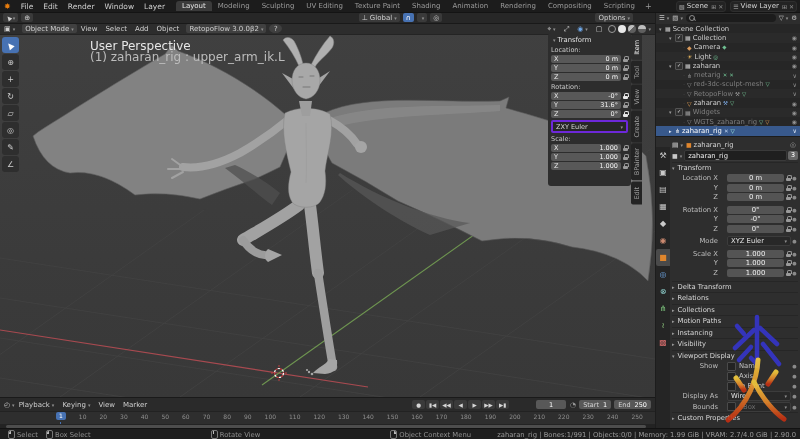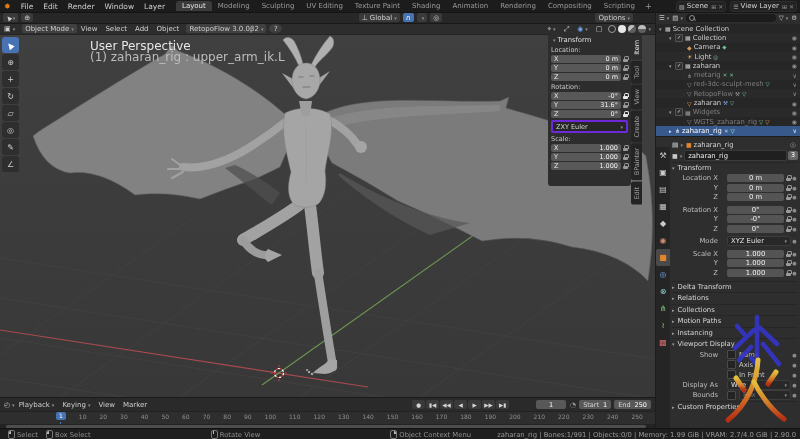--- a/index.html
+++ b/index.html
@@ -683,20 +683,24 @@
           <span class="tri">▸</span>
           <span>Collections</span>
         </div>
       <div class="psec">
           <span class="tri">▸</span>
           <span>Motion Paths</span>
         </div>
       <div class="psec">
           <span class="tri">▸</span>
           <span>Instancing</span>
+        </div>
+      <div class="psec">
+          <span class="tri">▸</span>
+          <span>Visibility</span>
         </div>
       <div class="psec">
           <span class="tri">▾</span>
           <span>Viewport Display</span>
         </div>
 
       <div class="prow" style="height:10px">
           <span class="plabel">Show</span>
           <span class="pcheck"></span>
           <span>Name</span>

